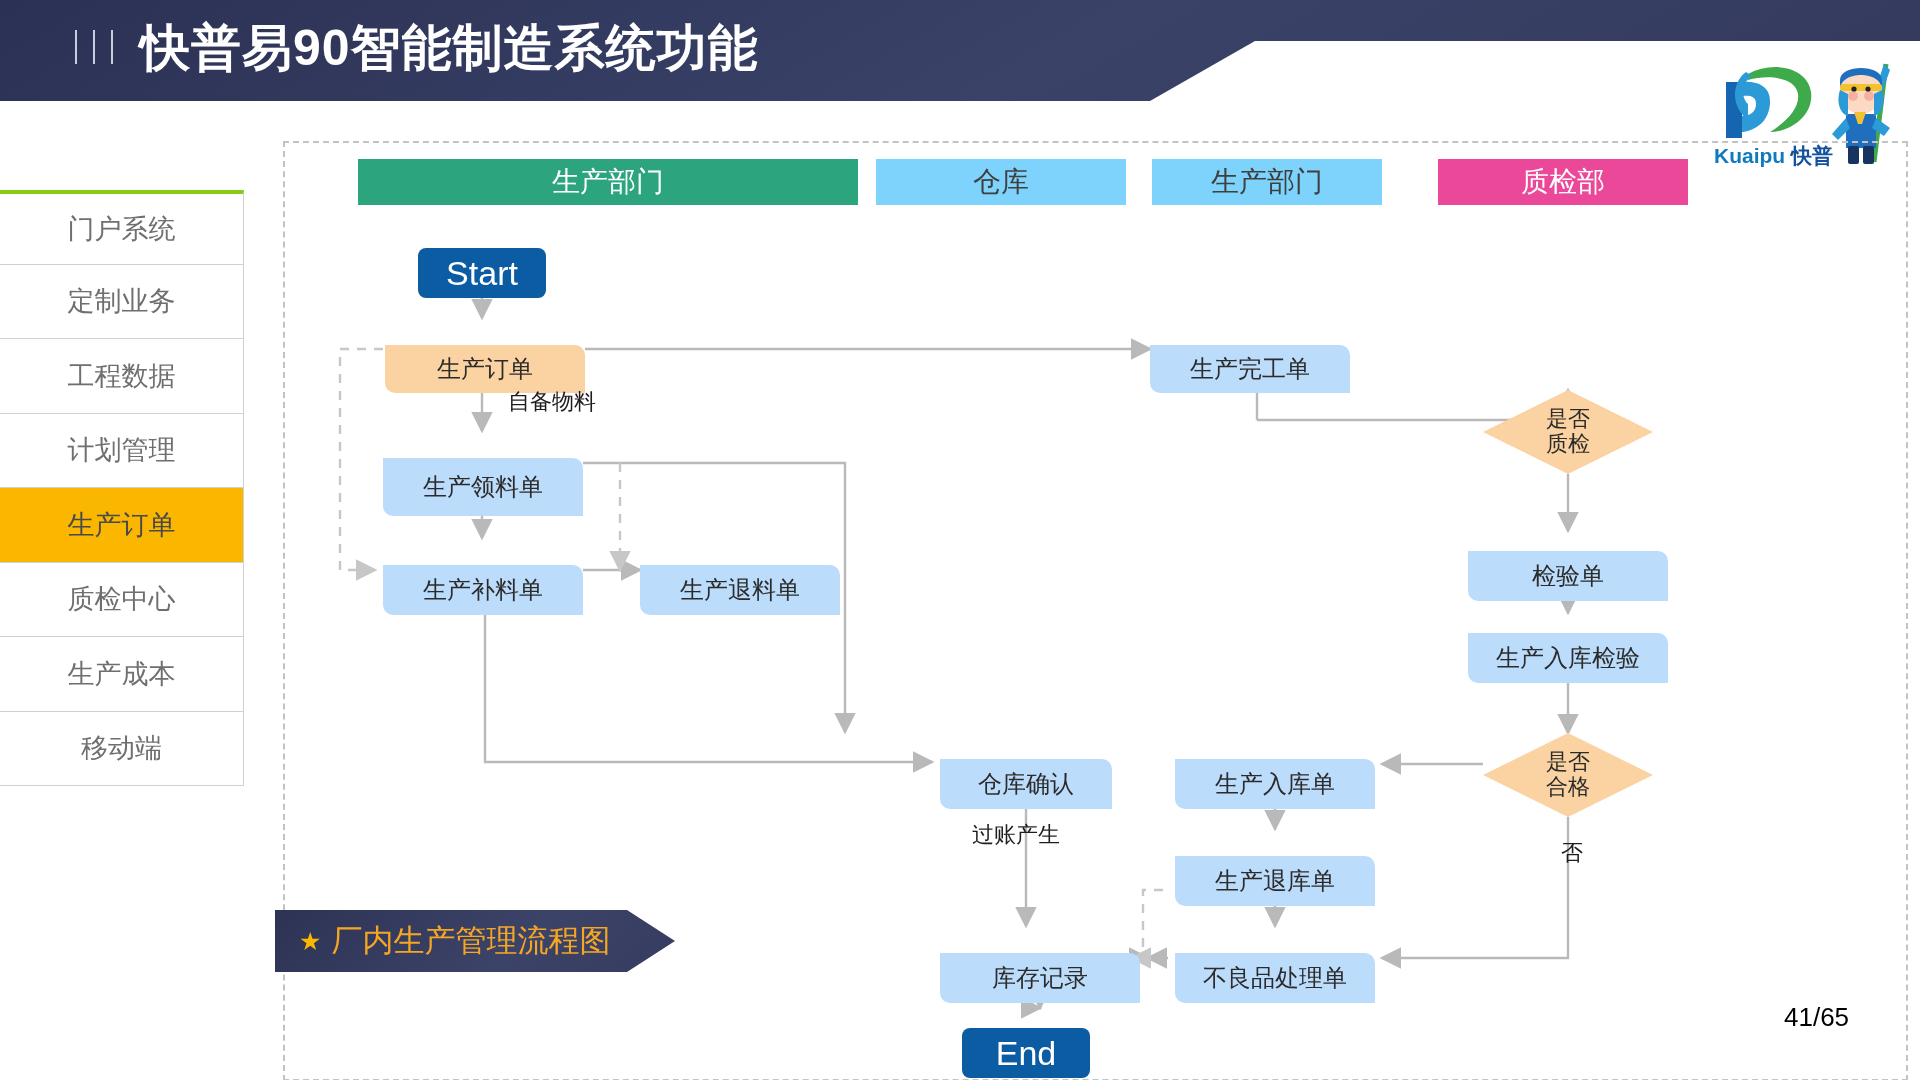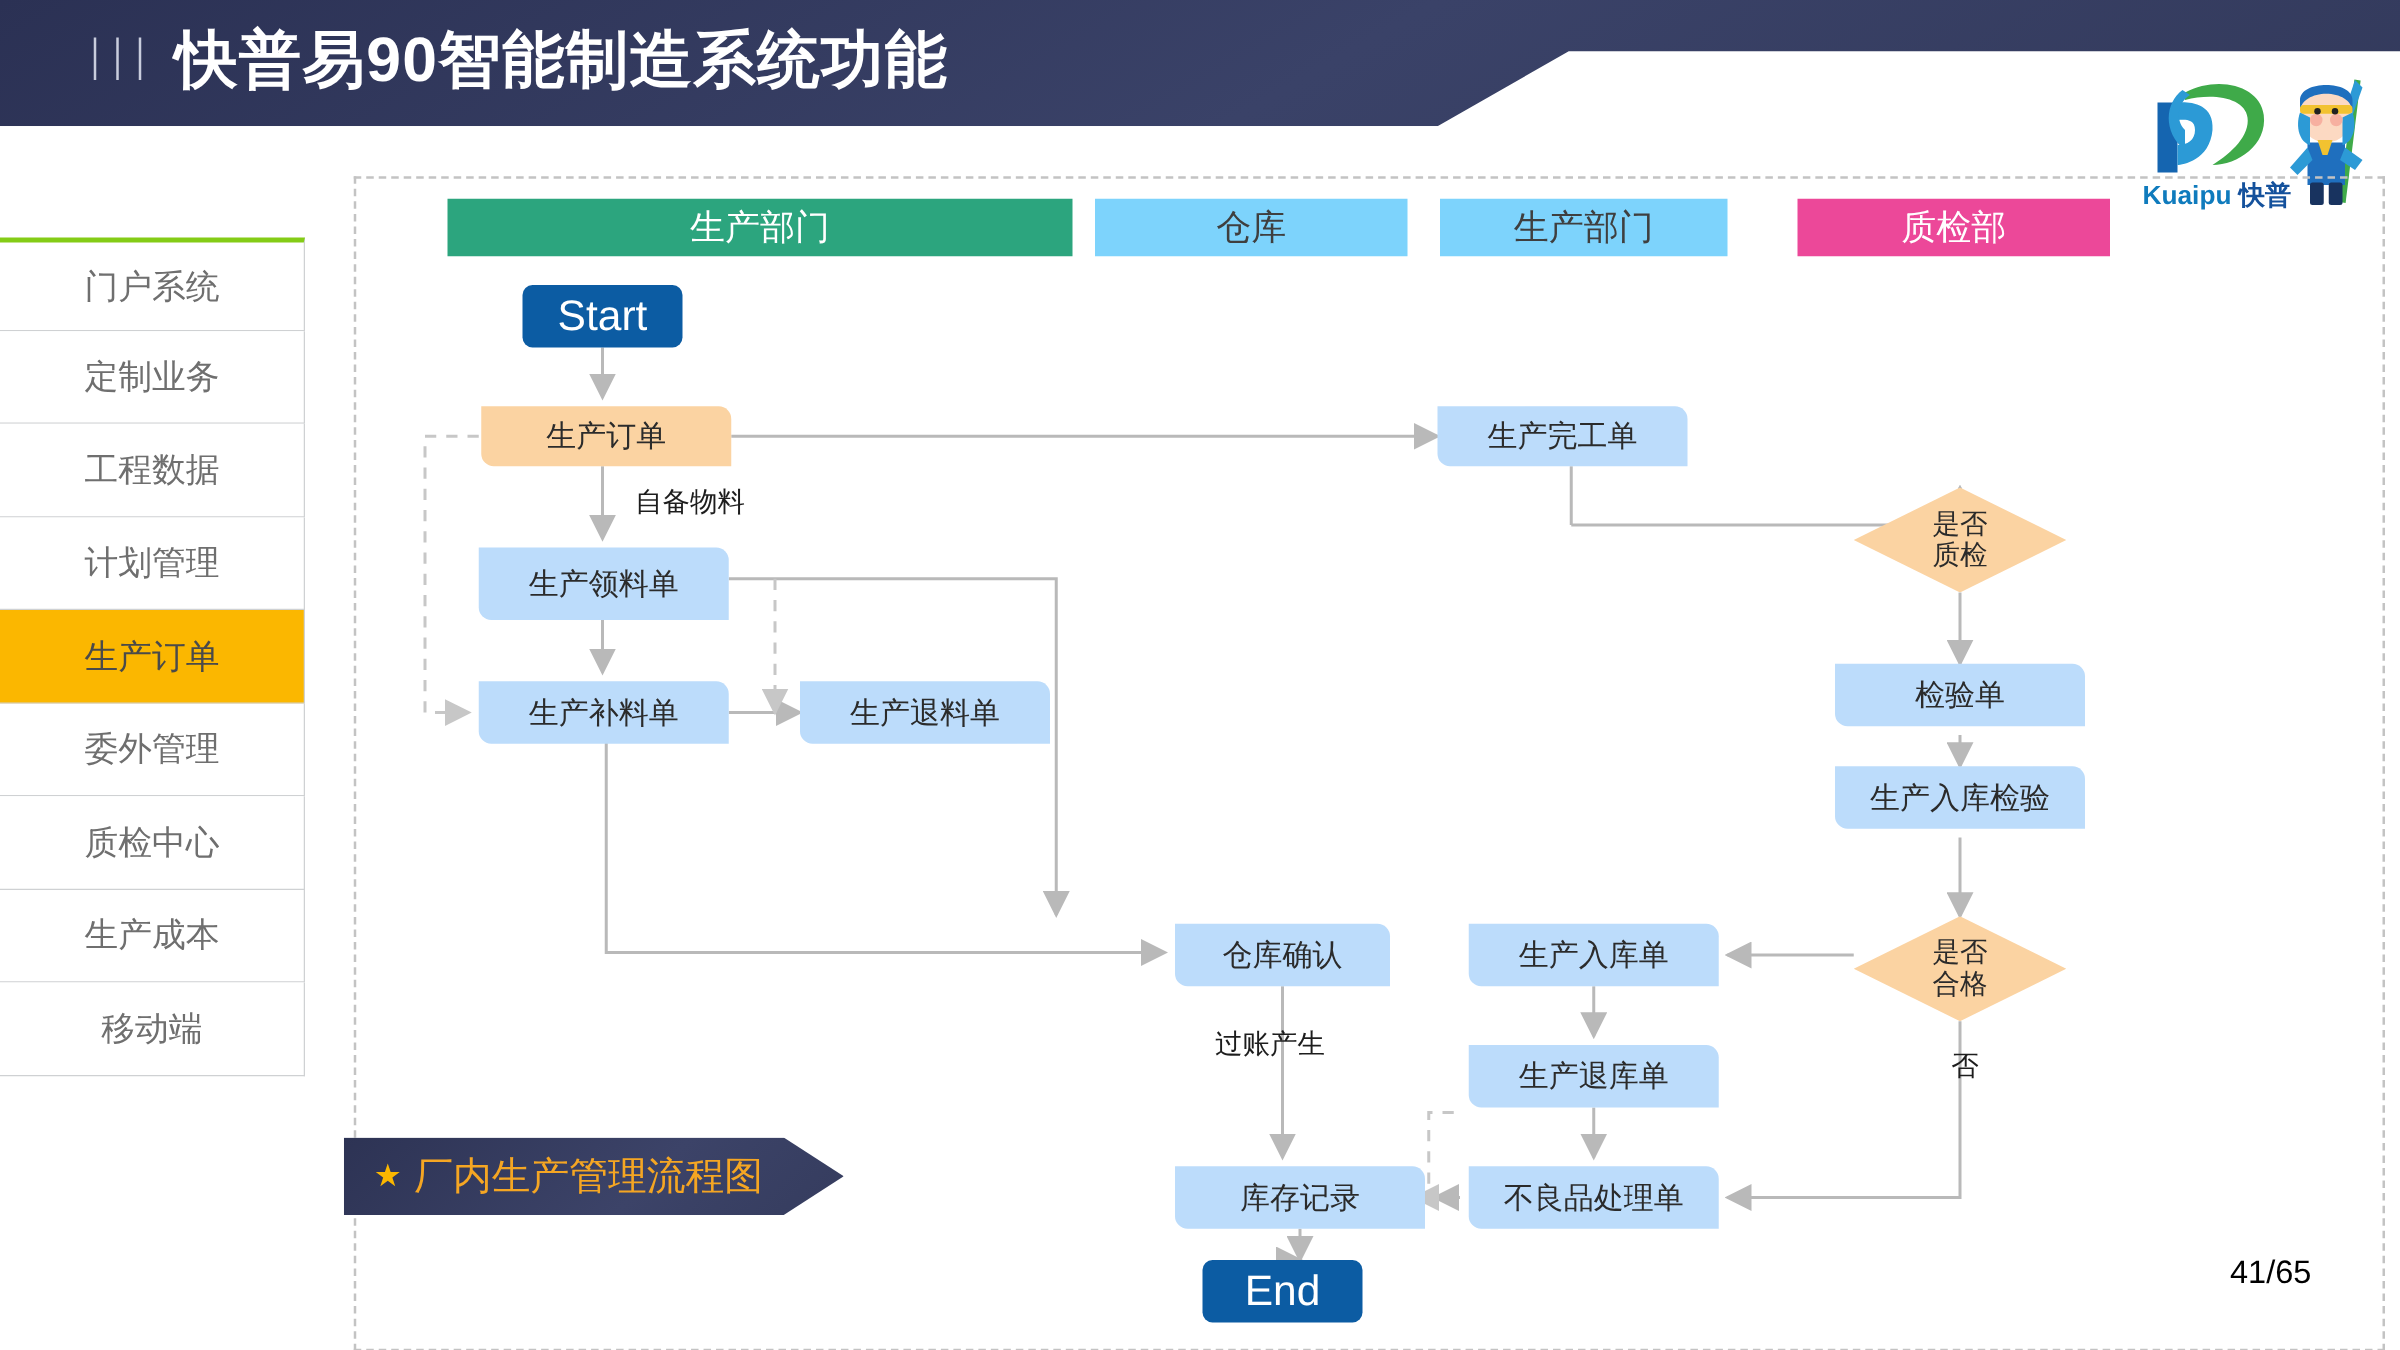--- a/index.html
+++ b/index.html
@@ -62,20 +62,21 @@
   }
   .lane-head.green{background:#2ca57e;color:#ffffff;}
   .lane-head.light{background:#7dd3fc;color:#3f3f3f;}
   .lane-head.dark{background:#ec4899;color:#ffffff;}
 
   
   .node{
     position:absolute;display:flex;align-items:center;justify-content:center;
     font-size:24px;color:#2b2b2b;white-space:nowrap;
     border-radius:0 10px 0 10px;
+    margin-top:20px;
   }
   .node.blue{background:#bcdcfb;}
   .node.orange{background:#fbd3a2;}
   .node.terminal{
     background:#0c5ca3;color:#ffffff;font-size:34px;border-radius:8px;
   }
   .diamond{
     position:absolute;background:#fbd3a2;
     -webkit-clip-path:polygon(50% 0,100% 50%,50% 100%,0 50%);
     clip-path:polygon(50% 0,100% 50%,50% 100%,0 50%);
@@ -144,21 +145,20 @@
     <path d="M30 54 L42 54 L38 66 L34 66 Z" fill="#f2c230"></path>
   </svg>
 </div>
 
 <div id="sidebar">
   <div class="side-item">门户系统</div>
   <div class="side-item">定制业务</div>
   <div class="side-item">工程数据</div>
   <div class="side-item">计划管理</div>
   <div class="side-item active">生产订单</div>
-  <div class="side-item">委外管理</div>
   <div class="side-item">质检中心</div>
   <div class="side-item">生产成本</div>
   <div class="side-item">移动端</div>
 </div>
 
 <div id="diagram"></div>
 
 <svg id="canvas" viewBox="0 0 1920 1080">
   <defs>
     <marker id="ah" markerWidth="9" markerHeight="9" refX="8" refY="4.5" orient="auto">

